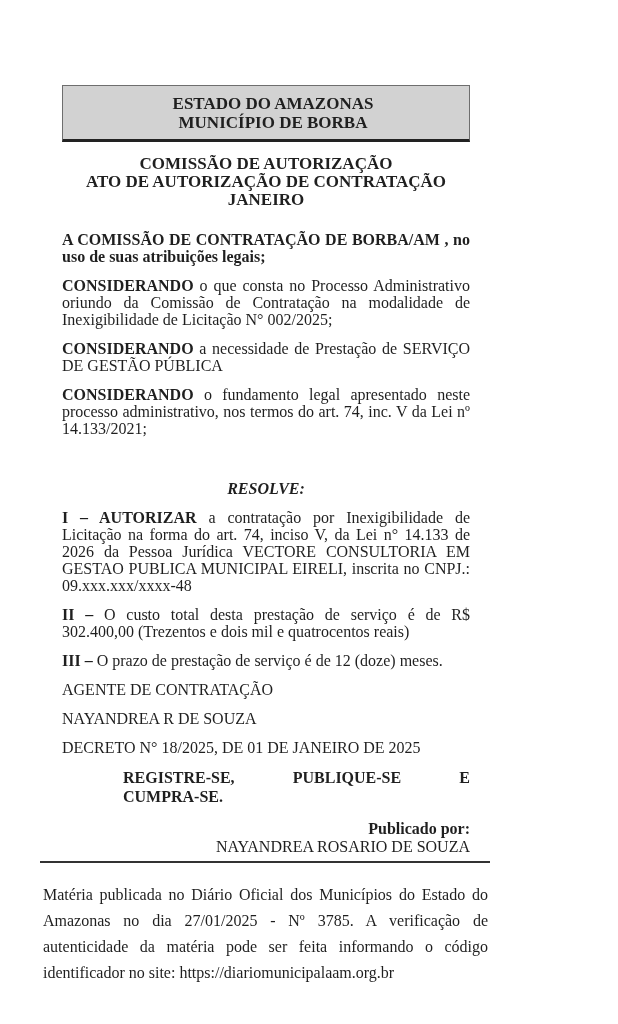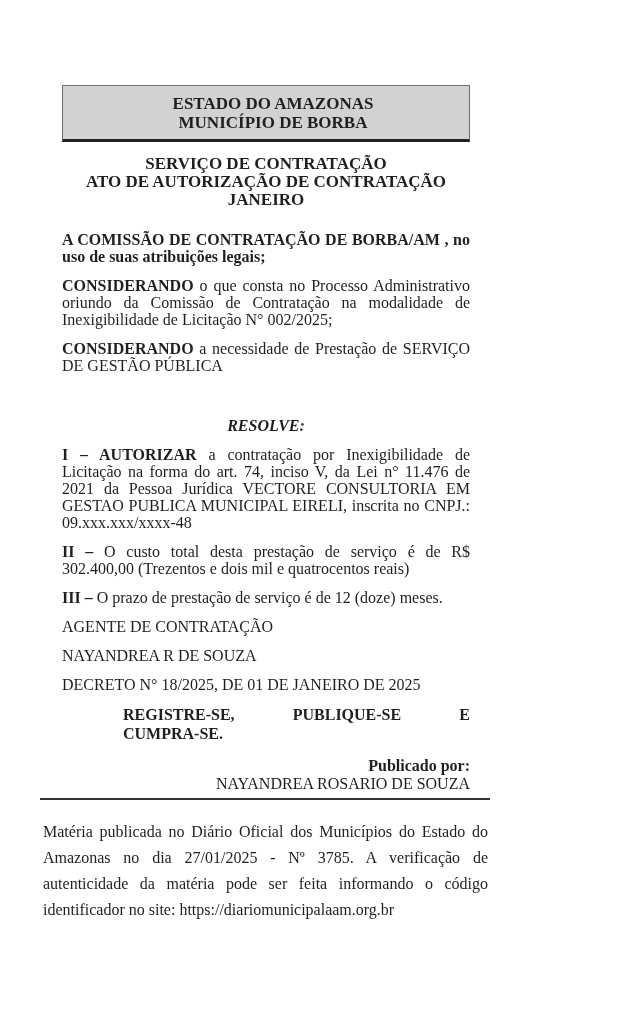--- a/index.html
+++ b/index.html
@@ -76,34 +76,35 @@
 
 <div class="page">
   <div class="doc">
 
     <header class="gov-box">
       <div>ESTADO DO AMAZONAS</div>
       <div>MUNICÍPIO DE BORBA</div>
     </header>
 
     <div class="doc-title">
-      <div>SERVIÇO DE CONTRATAÇÃO</div>
+      <div>COMISSÃO DE AUTORIZAÇÃO</div>
       <div>ATO DE AUTORIZAÇÃO DE CONTRATAÇÃO JANEIRO</div>
     </div>
 
     <p class="just bold">A COMISSÃO DE CONTRATAÇÃO DE BORBA/AM , no uso de suas atribuições legais;</p>
 
     <p class="just"><strong>CONSIDERANDO</strong> <span>o que consta no Processo Administrativo oriundo da Comissão de Contratação na modalidade de Inexigibilidade de Licitação N° 002/2025;</span></p>
 
     <p class="just"><strong>CONSIDERANDO</strong> <span>a necessidade de Prestação de SERVIÇO DE GESTÃO PÚBLICA</span></p>
 
+    <p class="just"><strong>CONSIDERANDO</strong> <span>o fundamento legal apresentado neste processo administrativo, nos termos do art. 74, inc. V da Lei nº 14.133/2021;</span></p>
 
     <p class="resolve">RESOLVE:</p>
 
-    <p class="just"><strong>I – AUTORIZAR</strong> <span>a contratação por Inexigibilidade de Licitação na forma do art. 74, inciso V, da Lei n° 11.476 de 2021 da Pessoa Jurídica VECTORE CONSULTORIA EM GESTAO PUBLICA MUNICIPAL EIRELI, inscrita no CNPJ.: 09.xxx.xxx/xxxx-48</span></p>
+    <p class="just"><strong>I – AUTORIZAR</strong> <span>a contratação por Inexigibilidade de Licitação na forma do art. 74, inciso V, da Lei n° 14.133 de 2026 da Pessoa Jurídica VECTORE CONSULTORIA EM GESTAO PUBLICA MUNICIPAL EIRELI, inscrita no CNPJ.: 09.xxx.xxx/xxxx-48</span></p>
 
     <p class="just"><strong>II –</strong> <span>O custo total desta prestação de serviço é de R$ 302.400,00 (Trezentos e dois mil e quatrocentos reais)</span></p>
 
     <p class="just"><strong>III –</strong> <span>O prazo de prestação de serviço é de 12 (doze) meses.</span></p>
 
     <p>AGENTE DE CONTRATAÇÃO</p>
     <p>NAYANDREA R DE SOUZA</p>
     <p>DECRETO N° 18/2025, DE 01 DE JANEIRO DE 2025</p>
 
     <div class="closing">

